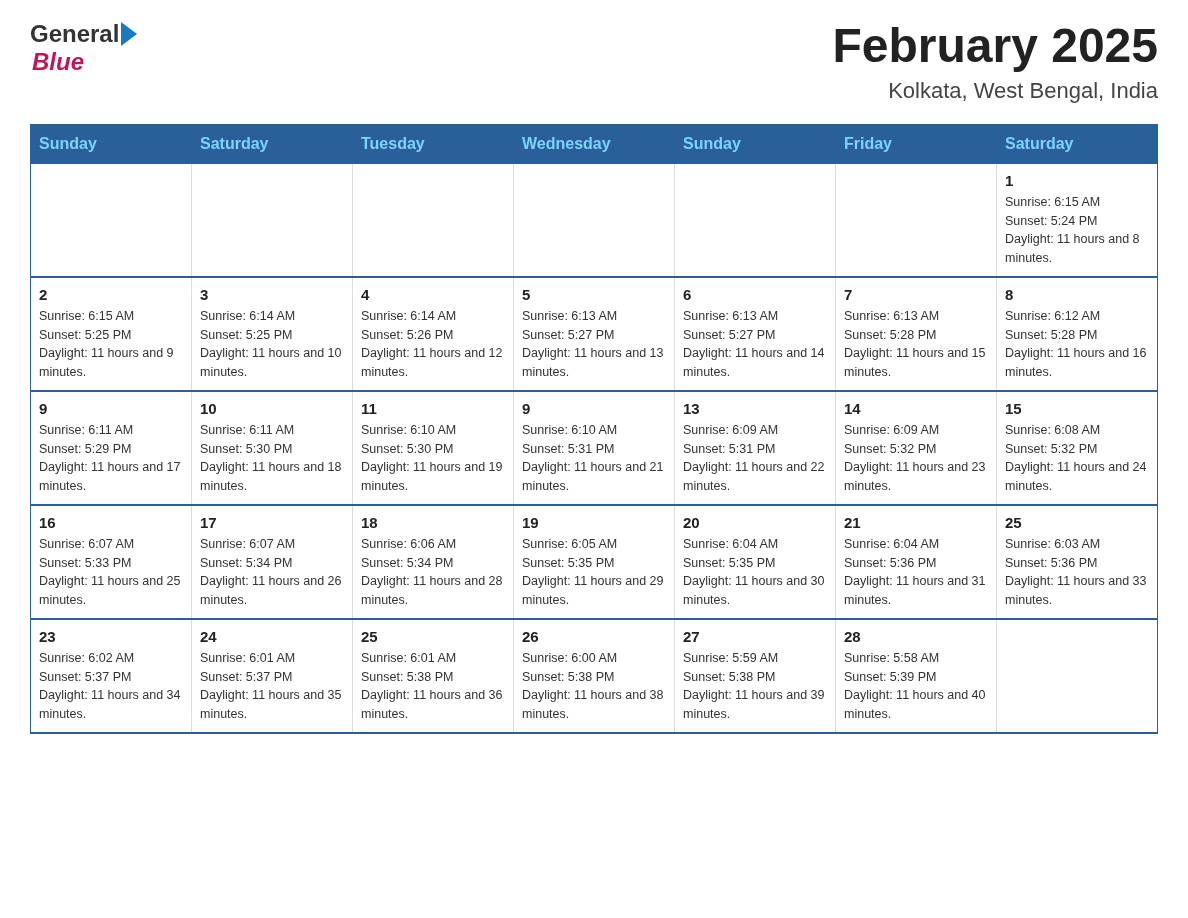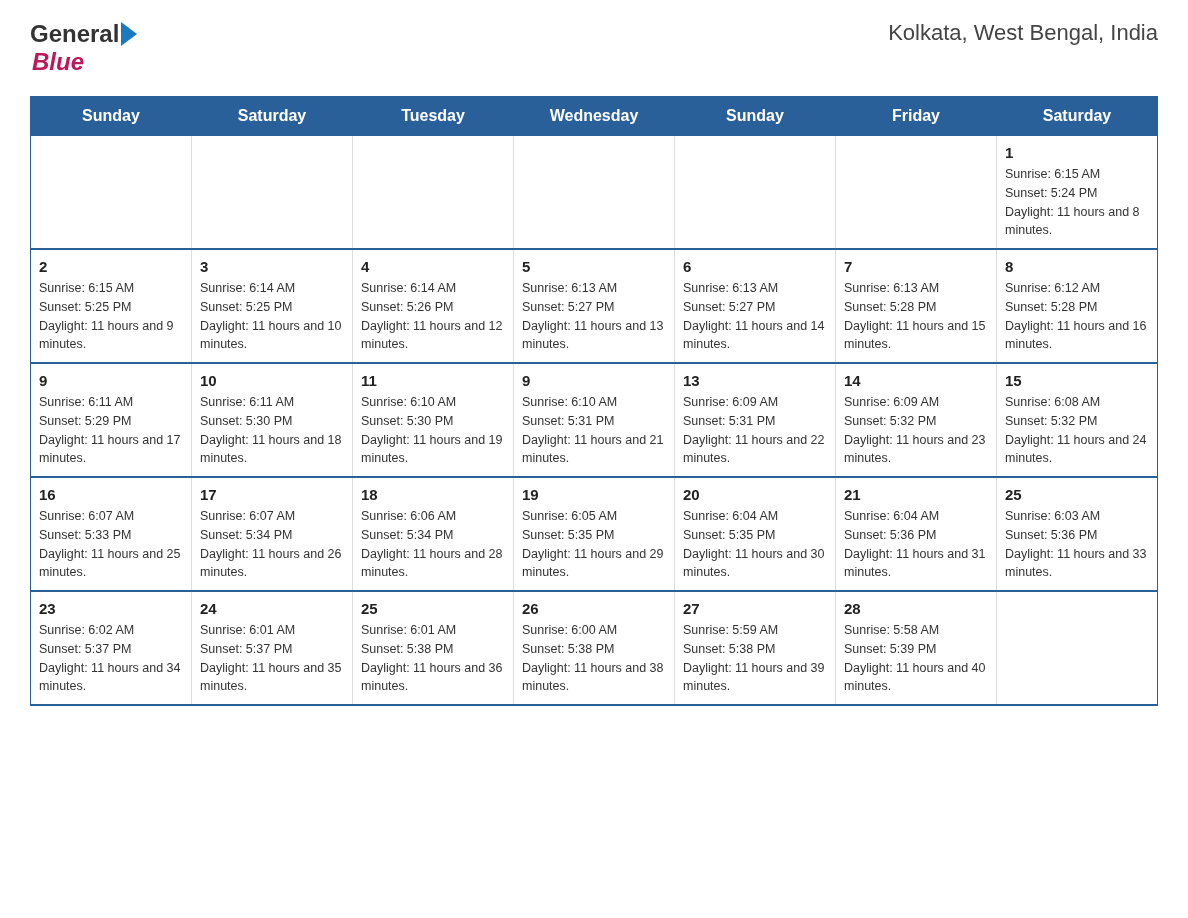--- a/index.html
+++ b/index.html
@@ -25,32 +25,33 @@
     }
     .calendar-title {
       font-size: 48px;
       font-weight: bold;
       color: #222;
       line-height: 1.1;
     }
     .calendar-subtitle {
       font-size: 22px;
       color: #444;
+      margin-top: 5px;
     }
     table {
       width: 100%;
       border-collapse: collapse;
     }
     thead th {
       background-color: #2a6099;
-      color: #ffffff;
+      color: #7dd3fc;
       font-size: 16px;
       font-weight: bold;
       padding: 10px 8px;
-      text-align: center;
+      text-align: left;
       border: 1px solid #2a6099;
     }
     tbody td {
       vertical-align: top;
       padding: 8px;
       border: 1px solid #ddd;
       width: 14.28%;
       min-height: 100px;
       font-size: 13px;
       color: #333;
@@ -116,20 +117,21 @@
   <div class="logo">
     <div class="logo-row">
       <span class="logo-text-general">General</span>
       <span class="logo-arrow"></span>
     </div>
     <div>
       <span class="logo-text-blue">Blue</span>
     </div>
   </div>
   <div class="title-section">
+    <div class="calendar-title">February 2025</div>
     <div class="calendar-subtitle">Kolkata, West Bengal, India</div>
   </div>
 </div>
 
 <table>
   <thead>
     <tr>
     <th>Sunday</th>
         <th>Saturday</th>
         <th>Tuesday</th>

